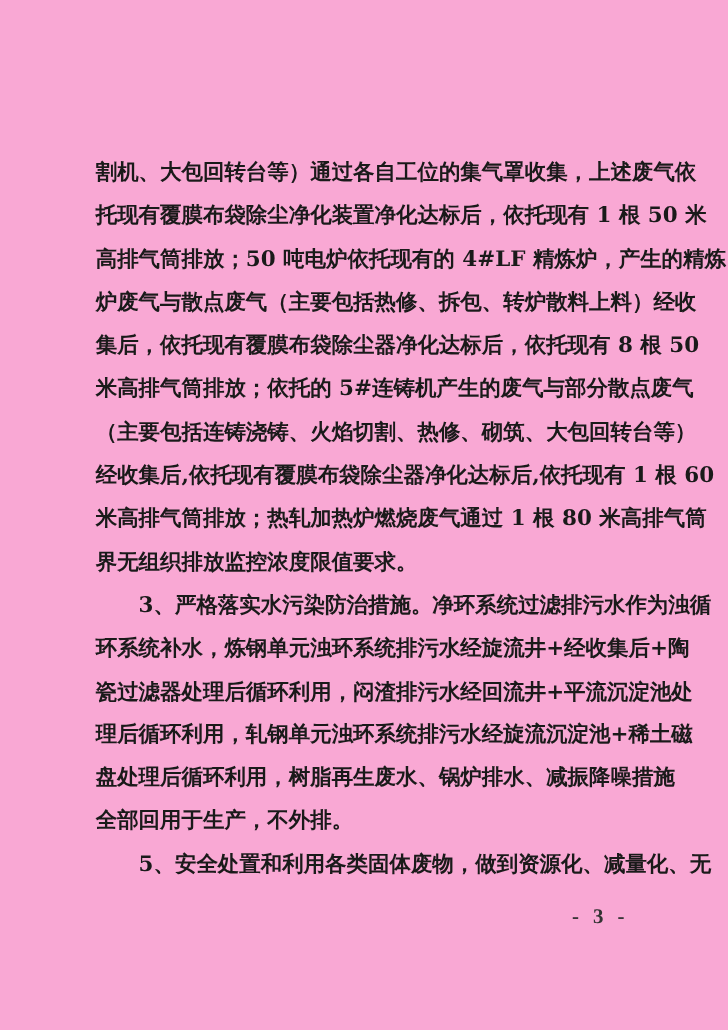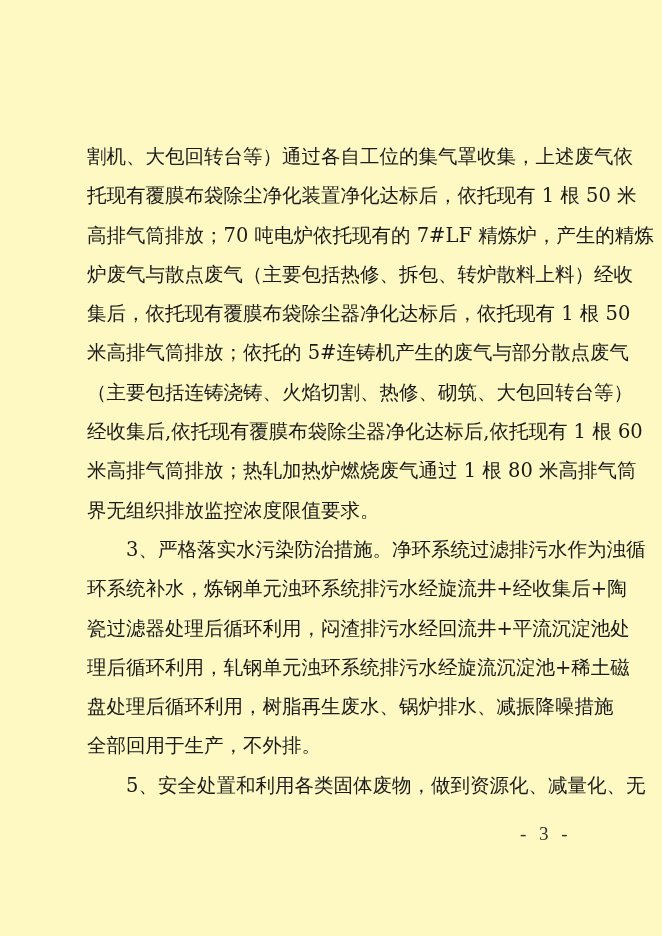--- a/index.html
+++ b/index.html
@@ -1,18 +1,18 @@
 <!DOCTYPE html>
 <html><head>
   <meta charset="utf-8">
   <style>
     html, body { margin: 0; padding: 0; background: #ffffff; }
     body { width: 662px; height: 936px; position: relative; overflow: hidden; }
     .page {
-      position: absolute; left: 0; top: 0; width: 662px; height: 936px; background: #fef9c3;
+      position: absolute; left: 0; top: 0; width: 662px; height: 936px; background: #f9a8d4; font-weight: bold;
     }
     .body-text {
       position: absolute; left: 87px; top: 137px; width: 492px;
       font-family: "DejaVu Serif", "Liberation Serif", serif;
       font-size: 19.5px; line-height: 39.3px; color: #1a1a1a;
     }
     .line {
       display: block; white-space: nowrap; text-align: justify; text-align-last: justify;
       height: 39.3px;
     }
@@ -26,23 +26,23 @@
   </style>
 </head>
 <body>
 
 <div class="page">
   <div class="body-text">
 
     <div>
       <span class="line">割机、大包回转台等）通过各自工位的集气罩收集，上述废气依</span>
       <span class="line">托现有覆膜布袋除尘净化装置净化达标后，依托现有 1 根 50 米</span>
-      <span class="line">高排气筒排放；70 吨电炉依托现有的 7#LF 精炼炉，产生的精炼</span>
+      <span class="line">高排气筒排放；50 吨电炉依托现有的 4#LF 精炼炉，产生的精炼</span>
       <span class="line">炉废气与散点废气（主要包括热修、拆包、转炉散料上料）经收</span>
-      <span class="line">集后，依托现有覆膜布袋除尘器净化达标后，依托现有 1 根 50</span>
+      <span class="line">集后，依托现有覆膜布袋除尘器净化达标后，依托现有 8 根 50</span>
       <span class="line">米高排气筒排放；依托的 5#连铸机产生的废气与部分散点废气</span>
       <span class="line">（主要包括连铸浇铸、火焰切割、热修、砌筑、大包回转台等）</span>
       <span class="line">经收集后,依托现有覆膜布袋除尘器净化达标后,依托现有 1 根 60</span>
       <span class="line">米高排气筒排放；热轧加热炉燃烧废气通过 1 根 80 米高排气筒</span>
       <span class="line last">界无组织排放监控浓度限值要求。</span>
     </div>
 
     <div>
       <span class="line indent">3、严格落实水污染防治措施。净环系统过滤排污水作为浊循</span>
       <span class="line">环系统补水，炼钢单元浊环系统排污水经旋流井+经收集后+陶</span>

